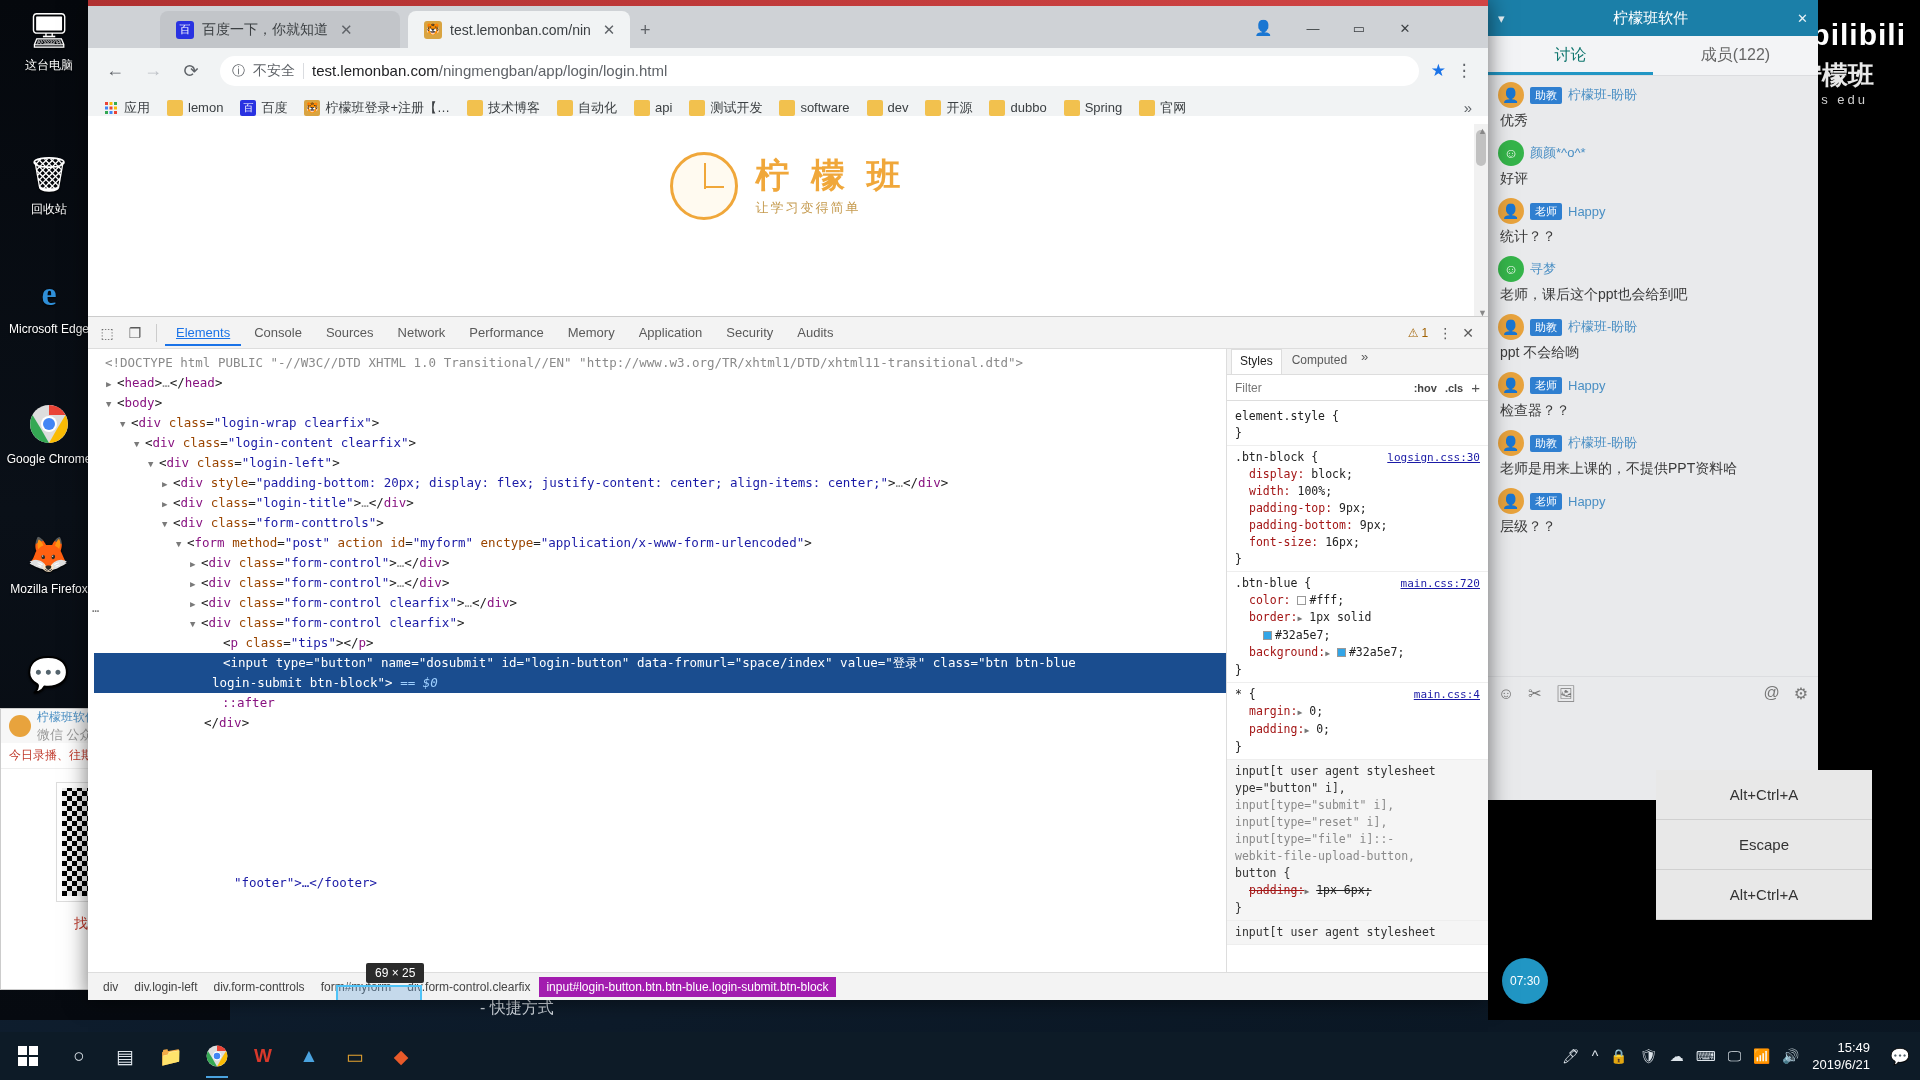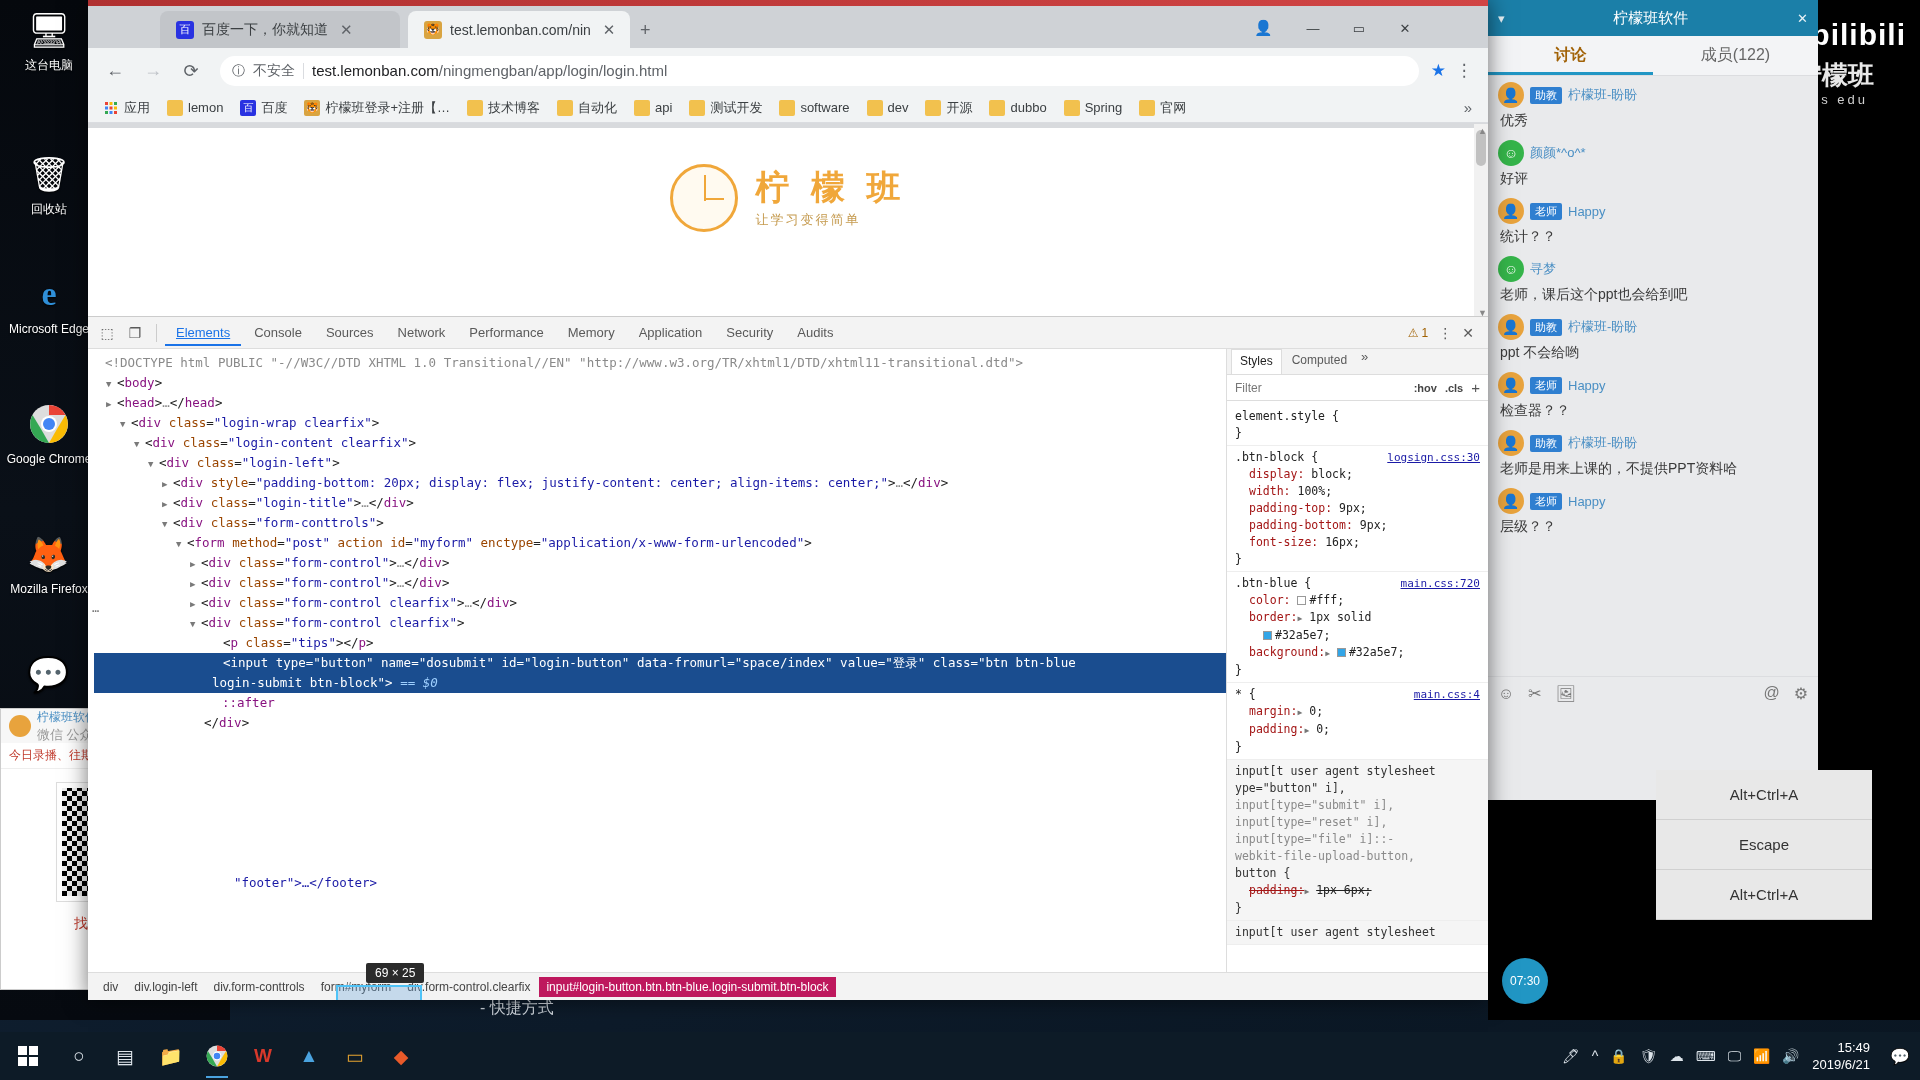--- a/index.html
+++ b/index.html
@@ -94,21 +94,21 @@
     background:#f1f3f4;display:flex;align-items:center;padding:0 8px;gap:3px;
     font-size:13px;color:#3c4043;border-bottom:1px solid #dadce0;}
   .bm{display:flex;align-items:center;gap:5px;padding:3px 7px;border-radius:4px;
     white-space:nowrap;}
   .bm .bmi{width:16px;height:16px;flex:none;display:flex;align-items:center;
     justify-content:center;font-size:10px;border-radius:2px;}
   .folder .bmi{background:#f2c14e;}
   #bm-overflow{margin-left:auto;padding:0 8px;font-size:15px;color:#5f6368;}
 
   
-  #viewport{position:absolute;left:0;top:128px;width:100%;height:200px;background:#fff;}
+  #viewport{position:absolute;left:0;top:116px;width:100%;height:200px;background:#fff;}
   #lemon-logo{position:absolute;left:0;right:0;top:36px;
     display:flex;align-items:center;justify-content:center;gap:18px;}
   #lemon-circle{width:68px;height:68px;border-radius:50%;
     border:3px solid #f0a73a;position:relative;background:#fffaf0;}
   #lemon-circle::before{content:"";position:absolute;left:50%;top:8px;width:2px;height:26px;
     background:#f0a73a;transform-origin:bottom center;}
   #lemon-circle::after{content:"";position:absolute;left:50%;top:31px;width:20px;height:2px;
     background:#f0a73a;}
   #lemon-text{line-height:1.1;}
   #lemon-name{font-size:34px;color:#f0a73a;letter-spacing:6px;font-weight:bold;}
@@ -176,21 +176,21 @@
   .sw{display:inline-block;width:9px;height:9px;border:1px solid #999;vertical-align:-1px;margin-right:3px;}
   .exp{color:#777;font-size:8px;}
   .struck{text-decoration:line-through;}
 
   
   #crumbs{position:absolute;left:0;bottom:0;width:100%;height:28px;
     background:#f3f3f3;border-top:1px solid #ddd;display:flex;align-items:center;
     padding:0 8px;gap:2px;font-size:12px;color:#444;
     font-family:"Liberation Sans",sans-serif;}
   .crumb{padding:3px 7px;white-space:nowrap;}
-  .crumb.active{background:#be185d;color:#fff;}
+  .crumb.active{background:#a21caf;color:#fff;}
 
   
   #hl-tip{position:absolute;left:278px;top:646px;background:#2b2b2b;color:#fff;
     font-size:12px;padding:3px 9px;border-radius:2px;z-index:40;
     font-family:"Liberation Sans",sans-serif;}
   #hl-box{position:absolute;left:248px;top:668px;width:86px;height:31px;
     border:2px solid #4fc3f7;background:rgba(111,168,220,.35);z-index:39;}
 
   
   #rightpanel{position:absolute;right:0;top:0;width:432px;height:1020px;background:#000;}
@@ -199,21 +199,21 @@
   #bili-sub{position:absolute;right:46px;top:58px;color:#e8e8e8;font-size:26px;font-weight:bold;}
   #bili-sub2{position:absolute;right:52px;top:92px;color:#cfcfcf;font-size:13px;letter-spacing:3px;}
   #qq{position:absolute;left:0;top:0;width:330px;height:800px;background:#e9eaec;}
   #qq-head{height:36px;background:#1b7fa8;display:flex;align-items:center;
     padding:0 10px;gap:8px;color:#fff;font-size:14px;}
   #qq-title{flex:1;text-align:center;font-size:15px;}
   .qq-hb{font-size:13px;opacity:.9;}
   #qq-tabs{height:40px;display:flex;background:#f3f4f6;border-bottom:1px solid #dcdde0;}
   .qq-tab{flex:1;display:flex;align-items:center;justify-content:center;
     font-size:16px;color:#666;}
-  .qq-tab.active{color:#a16207;box-shadow:inset 0 -3px 0 #2196c4;font-weight:bold;}
+  .qq-tab.active{color:#0f766e;box-shadow:inset 0 -3px 0 #2196c4;}
   #qq-msgs{height:600px;overflow:hidden;padding:6px 10px;}
   .msg{margin-bottom:10px;}
   .msg-head{display:flex;align-items:center;gap:6px;margin-bottom:2px;}
   .av-c{width:26px;height:26px;border-radius:50%;flex:none;
     display:flex;align-items:center;justify-content:center;font-size:14px;color:#fff;}
   .av-orange{background:#e8a33d;}
   .av-green{background:#35b44a;}
   .role{font-size:11px;color:#fff;background:#2f7fd0;padding:1px 5px;border-radius:2px;}
   .nick{font-size:13px;color:#4a8fc4;}
   .msg-body{font-size:14px;color:#3a3a3a;padding-left:2px;line-height:20px;}
@@ -569,22 +569,22 @@
           <span>1</span>
         </span>
         <span class="dt-rico">⋮</span>
         <span class="dt-rico">✕</span>
       </div>
     </div>
 
     <div id="dt-body">
       <div id="dom-pane">
         <div class="dl"><span class="tri none"></span><span class="cm">&lt;!DOCTYPE html PUBLIC "-//W3C//DTD XHTML 1.0 Transitional//EN" "http://www.w3.org/TR/xhtml1/DTD/xhtml11-transitional.dtd"&gt;</span></div>
+        <div class="dl" style="padding-left:12px"><span class="tri closed"></span><span class="pn">&lt;</span><span class="tw">head</span><span class="pn">&gt;</span><span class="el">…</span><span class="pn">&lt;/</span><span class="tw">head</span><span class="pn">&gt;</span></div>
         <div class="dl" style="padding-left:12px"><span class="tri open"></span><span class="pn">&lt;</span><span class="tw">body</span><span class="pn">&gt;</span></div>
-        <div class="dl" style="padding-left:12px"><span class="tri closed"></span><span class="pn">&lt;</span><span class="tw">head</span><span class="pn">&gt;</span><span class="el">…</span><span class="pn">&lt;/</span><span class="tw">head</span><span class="pn">&gt;</span></div>
         <div class="dl" style="padding-left:26px"><span class="tri open"></span><span class="pn">&lt;</span><span class="tw">div</span> <span class="at">class</span><span class="pn">=</span><span class="av">"login-wrap clearfix"</span><span class="pn">&gt;</span></div>
         <div class="dl" style="padding-left:40px"><span class="tri open"></span><span class="pn">&lt;</span><span class="tw">div</span> <span class="at">class</span><span class="pn">=</span><span class="av">"login-content clearfix"</span><span class="pn">&gt;</span></div>
         <div class="dl" style="padding-left:54px"><span class="tri open"></span><span class="pn">&lt;</span><span class="tw">div</span> <span class="at">class</span><span class="pn">=</span><span class="av">"login-left"</span><span class="pn">&gt;</span></div>
         <div class="dl" style="padding-left:68px"><span class="tri closed"></span><span class="pn">&lt;</span><span class="tw">div</span> <span class="at">style</span><span class="pn">=</span><span class="av">"padding-bottom: 20px; display: flex; justify-content: center; align-items: center;"</span><span class="pn">&gt;</span><span class="el">…</span><span class="pn">&lt;/</span><span class="tw">div</span><span class="pn">&gt;</span></div>
         <div class="dl" style="padding-left:68px"><span class="tri closed"></span><span class="pn">&lt;</span><span class="tw">div</span> <span class="at">class</span><span class="pn">=</span><span class="av">"login-title"</span><span class="pn">&gt;</span><span class="el">…</span><span class="pn">&lt;/</span><span class="tw">div</span><span class="pn">&gt;</span></div>
         <div class="dl" style="padding-left:68px"><span class="tri open"></span><span class="pn">&lt;</span><span class="tw">div</span> <span class="at">class</span><span class="pn">=</span><span class="av">"form-conttrols"</span><span class="pn">&gt;</span></div>
         <div class="dl" style="padding-left:82px"><span class="tri open"></span><span class="pn">&lt;</span><span class="tw">form</span> <span class="at">method</span><span class="pn">=</span><span class="av">"post"</span> <span class="at">action id</span><span class="pn">=</span><span class="av">"myform"</span> <span class="at">enctype</span><span class="pn">=</span><span class="av">"application/x-www-form-urlencoded"</span><span class="pn">&gt;</span></div>
         <div class="dl" style="padding-left:96px"><span class="tri closed"></span><span class="pn">&lt;</span><span class="tw">div</span> <span class="at">class</span><span class="pn">=</span><span class="av">"form-control"</span><span class="pn">&gt;</span><span class="el">…</span><span class="pn">&lt;/</span><span class="tw">div</span><span class="pn">&gt;</span></div>
         <div class="dl" style="padding-left:96px"><span class="tri closed"></span><span class="pn">&lt;</span><span class="tw">div</span> <span class="at">class</span><span class="pn">=</span><span class="av">"form-control"</span><span class="pn">&gt;</span><span class="el">…</span><span class="pn">&lt;/</span><span class="tw">div</span><span class="pn">&gt;</span></div>
         <div class="dl" style="padding-left:96px"><span class="tri closed"></span><span class="pn">&lt;</span><span class="tw">div</span> <span class="at">class</span><span class="pn">=</span><span class="av">"form-control clearfix"</span><span class="pn">&gt;</span><span class="el">…</span><span class="pn">&lt;/</span><span class="tw">div</span><span class="pn">&gt;</span></div>

